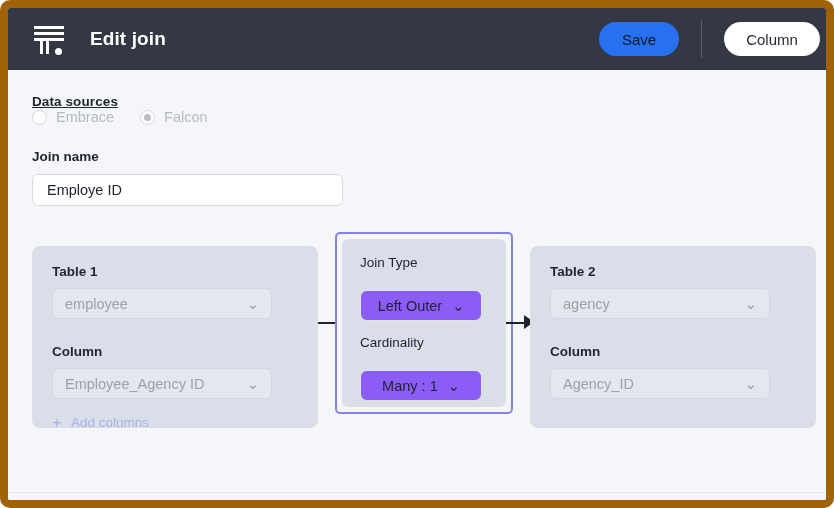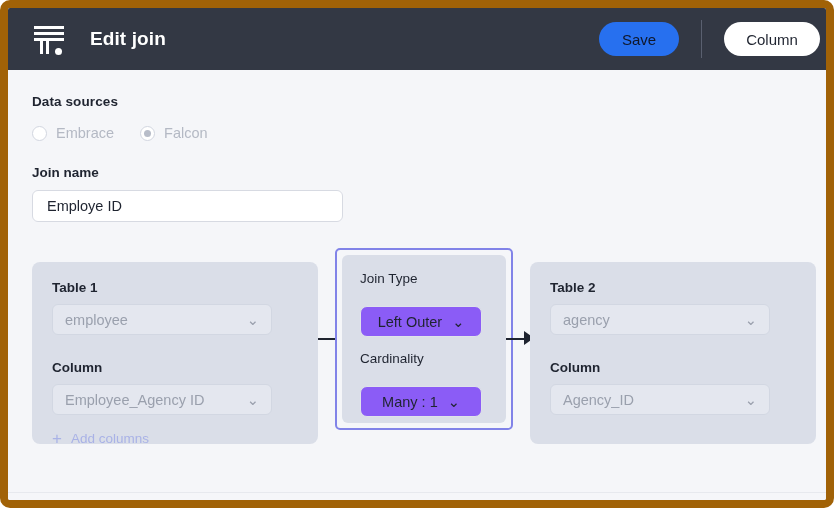--- a/index.html
+++ b/index.html
@@ -118,26 +118,26 @@
     height: 422px;
     background: #f5f6f9;
     padding: 24px 24px 0 24px;
   }
 
   .section-label {
     font-size: 13.5px;
     color: #1f2430;
     font-weight: 600;
     letter-spacing: 0.1px;
+    text-decoration: underline;
   }
 
   .radio-row {
     display: flex;
     align-items: flex-end;
-    margin-top: 16px;
   }
   .radio-item {
     display: flex;
     align-items: center;
     margin-right: 26px;
   }
   .radio {
     width: 15px;
     height: 15px;
     border-radius: 50%;

